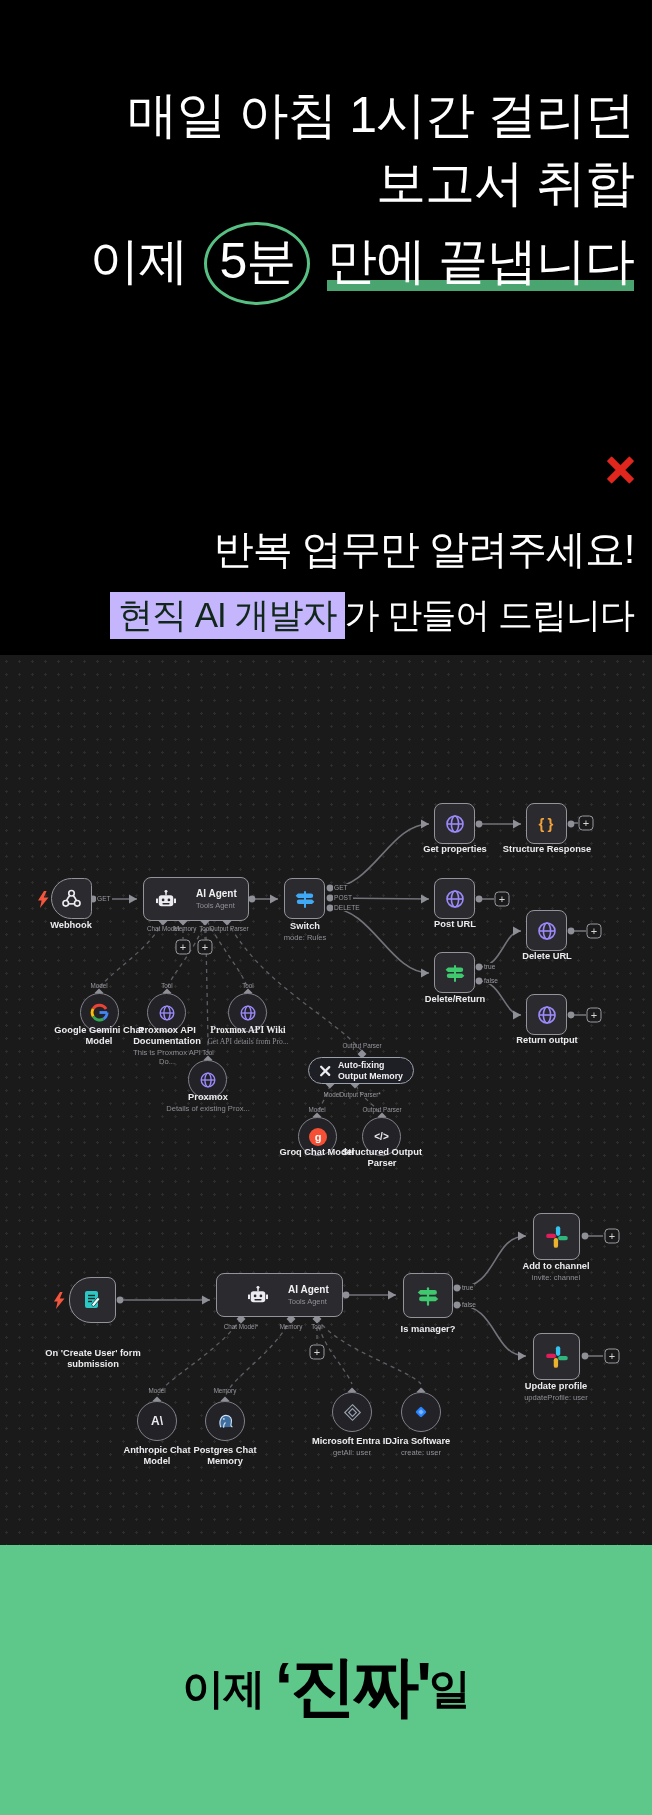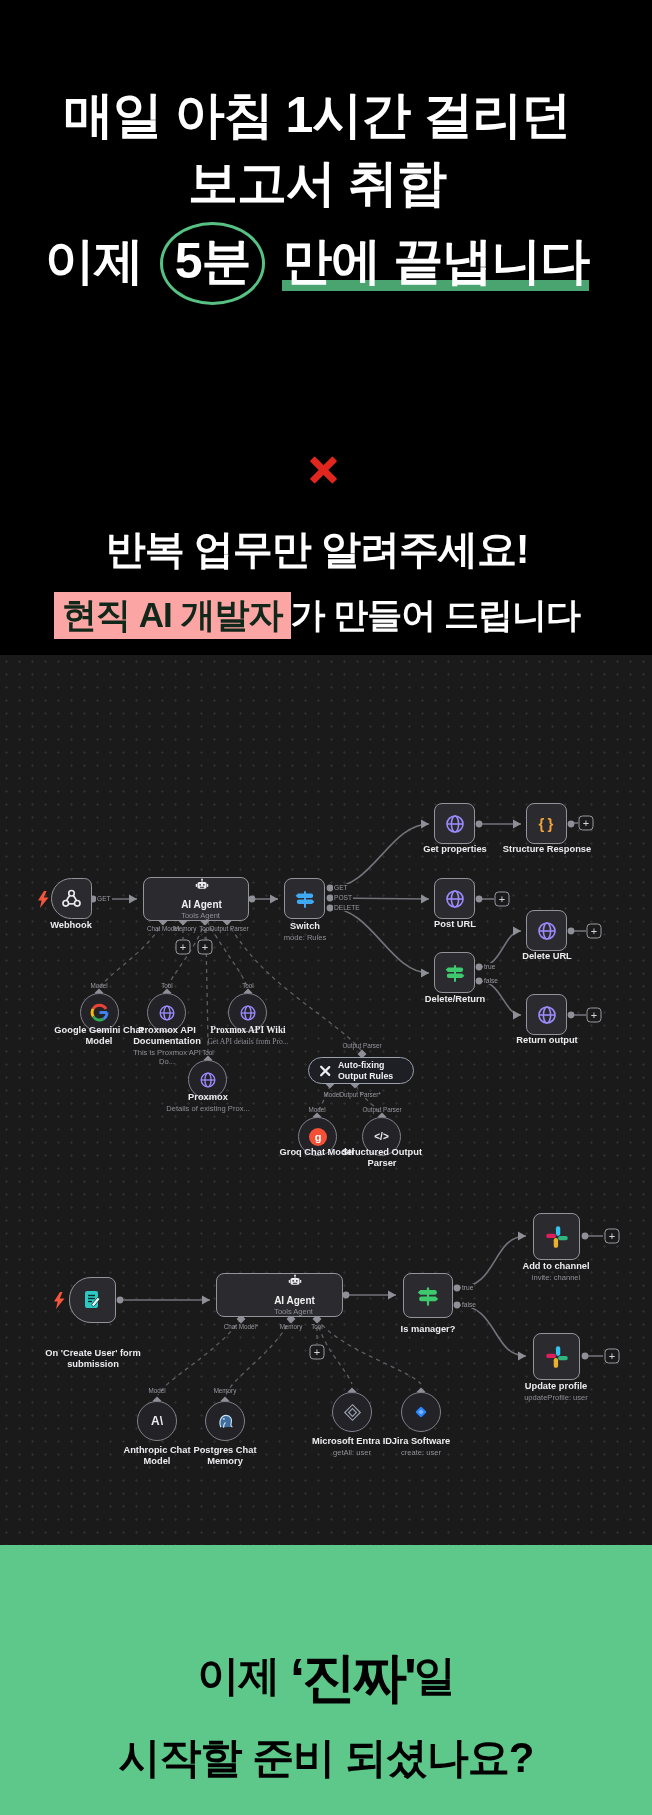--- a/index.html
+++ b/index.html
@@ -2,63 +2,63 @@
 <html><head>
 <meta charset="utf-8">
 <style>
   * { margin:0; padding:0; box-sizing:border-box; }
   html,body { background:#000; }
   body { font-family:"Liberation Sans", sans-serif; }
   .page { position:relative; width:652px; height:1815px; background:#000; overflow:hidden; margin:0 auto; }
 
   
   .hero { position:absolute; left:0; top:0; width:652px; height:655px; background:#000; color:#fff; }
-  .hero-line { position:absolute; width:634px; text-align:center; font-weight:700; letter-spacing:-1px; }
+  .hero-line { position:absolute; width:634px; text-align:right; font-weight:400; letter-spacing:-1px; }
   .h1a { top:82px;  font-size:50px; }
   .h1b { top:150px; font-size:50px; }
   .h1c { top:222px; font-size:50px; }
   .circled { display:inline-block; border:3.5px solid #57c183; border-radius:50%; padding:3px 12px 7px; margin:0 4px; }
   .underlined { background-image:linear-gradient(rgba(87,193,131,.85), rgba(87,193,131,.85)); background-repeat:no-repeat; background-size:100% 11px; background-position:0 95%; padding-bottom:4px; }
   .p1 { top:452px; font-size:33px; letter-spacing:-0.5px; }
   .p2 { top:522px; font-size:40px; }
   .p3 { top:592px; font-size:35px; }
-  .hl { background:#fca5a5; color:#10271a; padding:3px 8px 5px; }
+  .hl { background:#c4b5fd; color:#10271a; padding:3px 8px 5px; }
   .xmark { display:inline-block; width:30px; height:30px; position:relative; vertical-align:-3px; margin-left:10px; }
   .xmark::before,.xmark::after { content:""; position:absolute; left:13px; top:-1px; width:7px; height:32px; background:#e0261d; border-radius:1px; }
   .xmark::before { transform:rotate(45deg); }
   .xmark::after { transform:rotate(-45deg); }
 
   
   .canvas { position:absolute; left:0; top:655px; width:652px; height:890px;
     background-color:#1a1a1a;
     background-image:radial-gradient(circle, #2d2d2d 1.1px, transparent 1.2px);
     background-size:13px 13px; }
   .canvas svg.wires { position:absolute; left:0; top:0; }
 
   .node { position:absolute; background:#2b2b2f; border:1.5px solid #93939b; border-radius:8px; display:flex; align-items:center; justify-content:center; }
   .sm { width:41px; height:41px; }
   .trig { border-radius:22px 8px 8px 22px; }
-  .agent { justify-content:flex-start; padding-left:11px; gap:8px;flex-direction:column; }
+  .agent { justify-content:flex-start; padding-left:11px; gap:19px; }
   .agent .atit { font-size:10px; font-weight:700; color:#f0f0f2; line-height:1.25; }
   .agent .asub { font-size:7.5px; font-weight:400; color:#8f8f97; }
   .circle { position:absolute; width:39px; height:39px; border-radius:50%; background:#232327; border:1.3px solid #80808a; display:flex; align-items:center; justify-content:center; }
   .pill { position:absolute; background:#1e1e25; border:1.3px solid #9aa0ac; border-radius:15px; display:flex; align-items:center; gap:7px; padding:0 10px; }
   .pill .ptxt { font-size:8.8px; font-weight:700; color:#f0f0f2; line-height:1.2; width:76px; }
 
   .nlabel { position:absolute; transform:translateX(-50%); text-align:center; font-size:9.3px; line-height:1.2; font-weight:700; color:#ececf0; width:96px; }
   .nsub { display:block; font-size:7.6px; color:#8f8f97; font-weight:400; margin-top:1px; } .w80 { width:80px; } .w88 { width:88px; } .w110 { width:110px; }
   .plabel { position:absolute; transform:translateX(-50%); font-size:6.3px; color:#9898a0; white-space:nowrap; }
   .elabel { position:absolute; font-size:6.6px; color:#9a9aa2; background:#1a1a1a; padding:0 1px; white-space:nowrap; }
   .plus { position:absolute; width:15px; height:15px; border:1.5px solid #9a9aa2; border-radius:4px; background:#1a1a1a; color:#d6d6da; font-size:11px; line-height:12px; text-align:center; transform:translate(-50%,-50%); }
   .bolt { position:absolute; width:11px; height:17px; }
 
   
   .footer { position:absolute; left:0; top:1545px; width:652px; height:270px; background:#5dc88a; color:#121212; }
   .f1 { position:absolute; top:1642px; width:652px; text-align:center; font-weight:700; font-size:42px; letter-spacing:-1px; }
-  .f1 .big { font-size:54px; letter-spacing:-3px; vertical-align:-6px; }
+  .f1 .big { font-size:66px; letter-spacing:-3px; vertical-align:-6px; }
   .f2 { position:absolute; top:1730px; width:652px; text-align:center; font-weight:700; font-size:42px; letter-spacing:-1px; }
 </style>
 </head>
 <body>
 
 <div class="page">
 
   <div class="hero">
     <div class="hero-line h1a">매일 아침 1시간 걸리던</div>
     <div class="hero-line h1b">보고서 취합</div>
@@ -335,21 +335,21 @@
     <div class="nlabel" style="left:208px; top:437px;"><span>Proxmox</span><span class="nsub">Details of existing Prox...</span></div>
 
     <span class="plabel" style="left:362px; top:387px;">Output Parser</span>
     <div class="pill" style="left:308px; top:402px; width:106px; height:27px;">
       <svg width="14" height="14" viewBox="0 0 14 14">
           <g fill="#ececf0">
             <rect x="6" y="-1" width="2.6" height="16" rx="1.3" transform="rotate(45 7 7)"></rect>
             <rect x="6" y="-1" width="2.6" height="16" rx="1.3" transform="rotate(-45 7 7)"></rect>
           </g>
         </svg>
-      <span class="ptxt">Auto-fixing Output Rules</span>
+      <span class="ptxt">Auto-fixing Output Memory</span>
     </div>
     <span class="plabel" style="left:332px; top:436px;">Model</span>
     <span class="plabel" style="left:360px; top:436px;">Output Parser*</span>
 
     <span class="plabel" style="left:317px; top:451px;">Model</span>
     <div class="circle" style="left:298px; top:462px;">
       <svg width="20" height="20" viewBox="0 0 20 20">
           <circle cx="10" cy="10" r="9" fill="#f55036"></circle>
           <text x="10" y="14.2" text-anchor="middle" font-size="11" font-weight="bold" fill="#fff" font-family="Liberation Sans, sans-serif">g</text>
         </svg>
@@ -466,15 +466,14 @@
       <svg width="18" height="18" viewBox="0 0 20 20">
           <rect x="5.5" y="5.5" width="9" height="9" rx="1.5" transform="rotate(45 10 10)" fill="#2684ff"></rect>
           <rect x="7.8" y="7.8" width="4.4" height="4.4" rx="0.8" transform="rotate(45 10 10)" fill="#7fb2ff"></rect>
         </svg>
     </div>
     <div class="nlabel" style="left:421px; top:781px;"><span>Jira Software</span><span class="nsub">create: user</span></div>
   </div>
 
   <div class="footer"></div>
   <div class="f1"><span>이제 </span><span class="big">‘진짜'</span><span>일</span></div>
-  <div class="f2">시작할 준비 되셨나요?</div>
 
 </div>
 
 </body></html>

